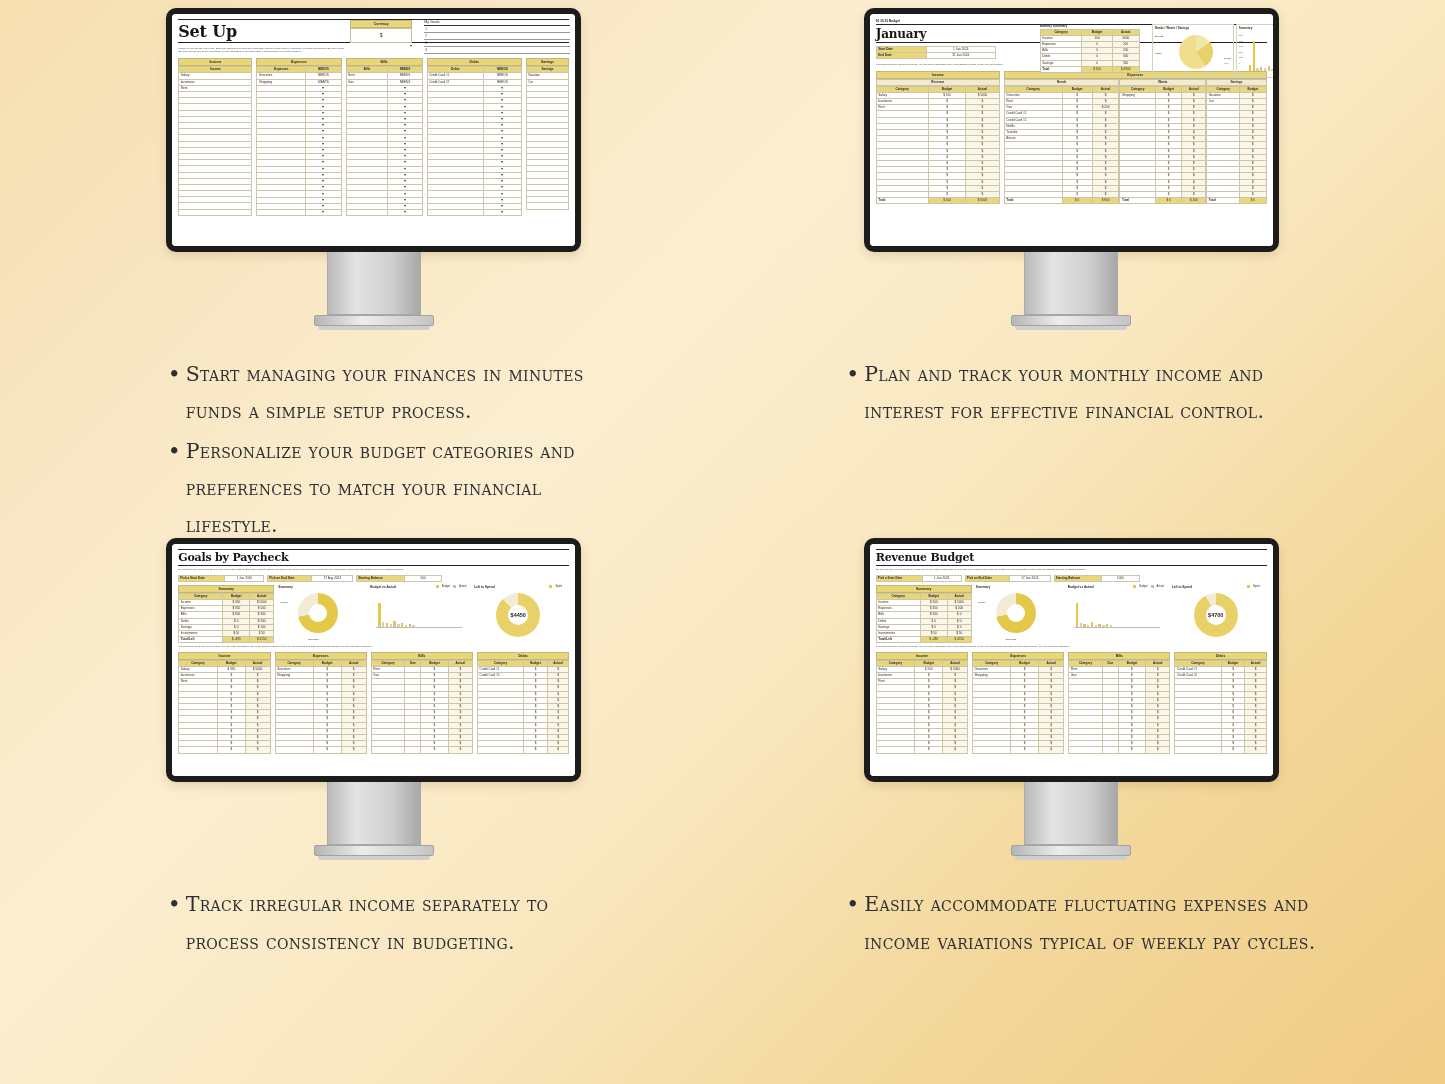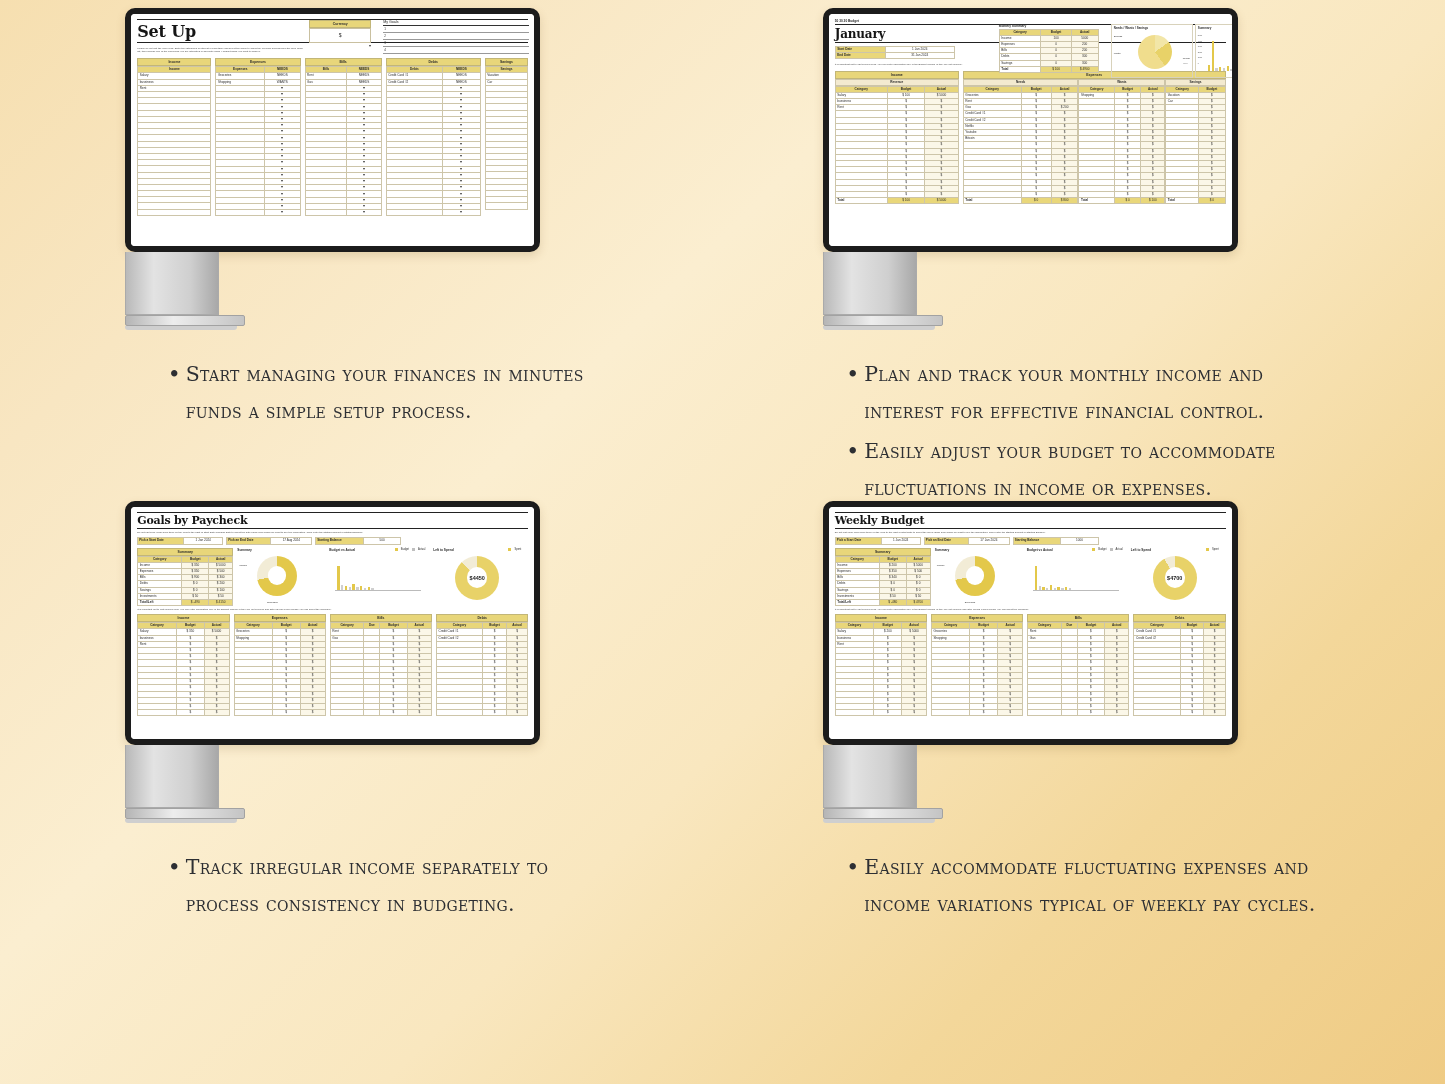--- a/index.html
+++ b/index.html
@@ -32,20 +32,21 @@
     display: flex;
     flex-direction: column;
     align-items: center;
   }
 
   
   .monitor-wrap {
     width: 497px;
     display: flex;
     flex-direction: column;
+    align-items: center;
   }
   .monitor {
     width: 415px;
     box-sizing: border-box;
     border: 6px solid #1c1c1c;
     border-radius: 10px;
     background: #1c1c1c;
     box-shadow: 0 4px 10px rgba(120,90,40,0.18);
   }
   .screen {
@@ -699,20 +700,21 @@
           </div>
         </div>
         <div class="stand-neck"></div>
         <div class="stand-base"></div>
         <div class="stand-foot"></div>
       </div>
 
       <div class="bullets">
         <ul>
           <li>Start managing your finances in minutes funds a simple setup process.</li>
+          <li>Personalize your budget categories and preferences to match your financial lifestyle.</li>
         </ul>
       </div>
     </div>
 
     <div class="panel">
       <div class="monitor-wrap">
         <div class="monitor">
           <div class="screen">
             <div class="sheet">
 
@@ -1216,21 +1218,20 @@
           </div>
         </div>
         <div class="stand-neck"></div>
         <div class="stand-base"></div>
         <div class="stand-foot"></div>
       </div>
 
       <div class="bullets right">
         <ul>
           <li>Plan and track your monthly income and interest for effective financial control.</li>
-          <li> Easily adjust your budget to accommodate fluctuations in income or expenses.</li>
         </ul>
       </div>
     </div>
 
     <div class="panel" style="margin-top:-8px;">
       <div class="monitor-wrap">
         <div class="monitor">
           <div class="screen">
             <div class="sheet">
 
@@ -1724,21 +1725,21 @@
       </div>
     </div>
 
     <div class="panel" style="margin-top:-8px;">
       <div class="monitor-wrap">
         <div class="monitor">
           <div class="screen">
             <div class="sheet">
 
               <div class="rule"></div>
-              <div style="font-size:11px;margin:1px 0 1px 0;" class="ttl">Weekly Budget</div>
+              <div style="font-size:11px;margin:1px 0 1px 0;" class="ttl">Revenue Budget</div>
               <div class="rule"></div>
 
               <div class="note" style="margin-top:2px;width:240px;">Do not edit color cells! Click twice on the cells to the right of Start Date to select the week range from which we want to see the information. Then enter the starting amount in Starting Balance.</div>
 
               <div class="flexrow" style="margin-top:3px;gap:3px;">
                 <table class="tb" style="width:86px;">
                   <tbody>
                       <tr>
                         <td class="yell" style="font-weight:bold;width:54%;text-align:left;padding-left:1px;">Pick a Start Date</td>
                         <td style="background:#fff;">1 Jan 2024</td>

